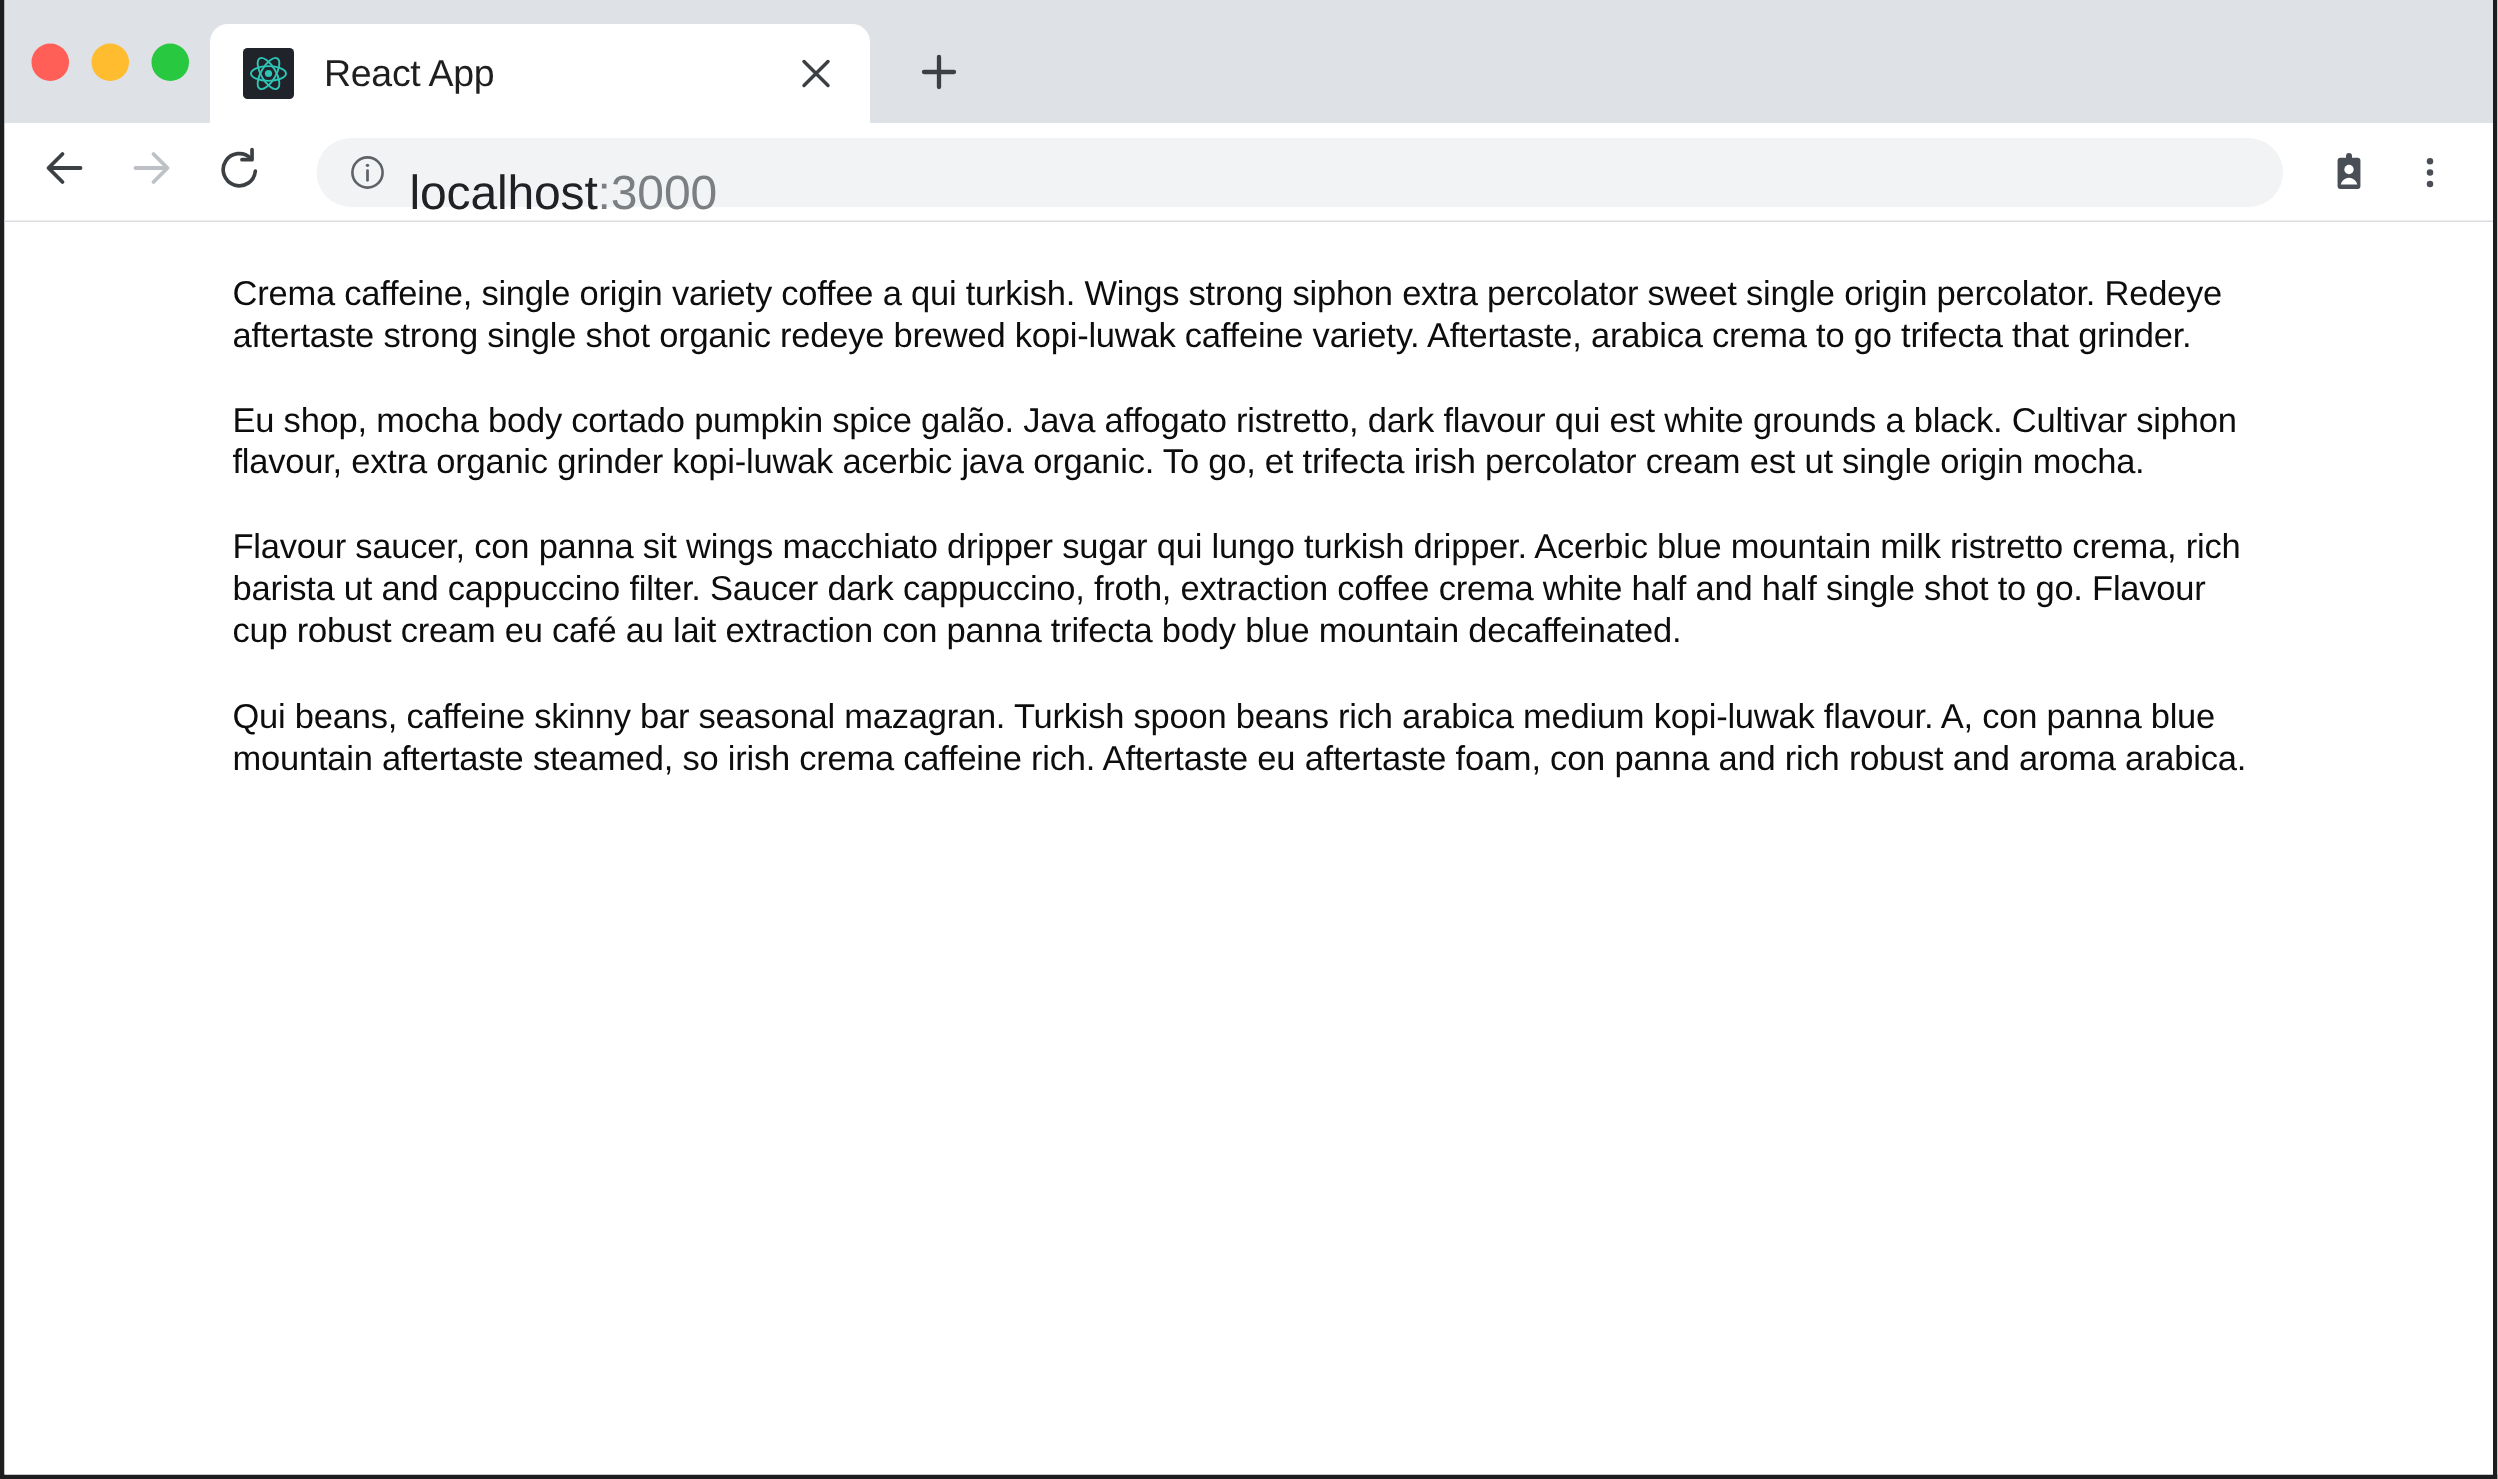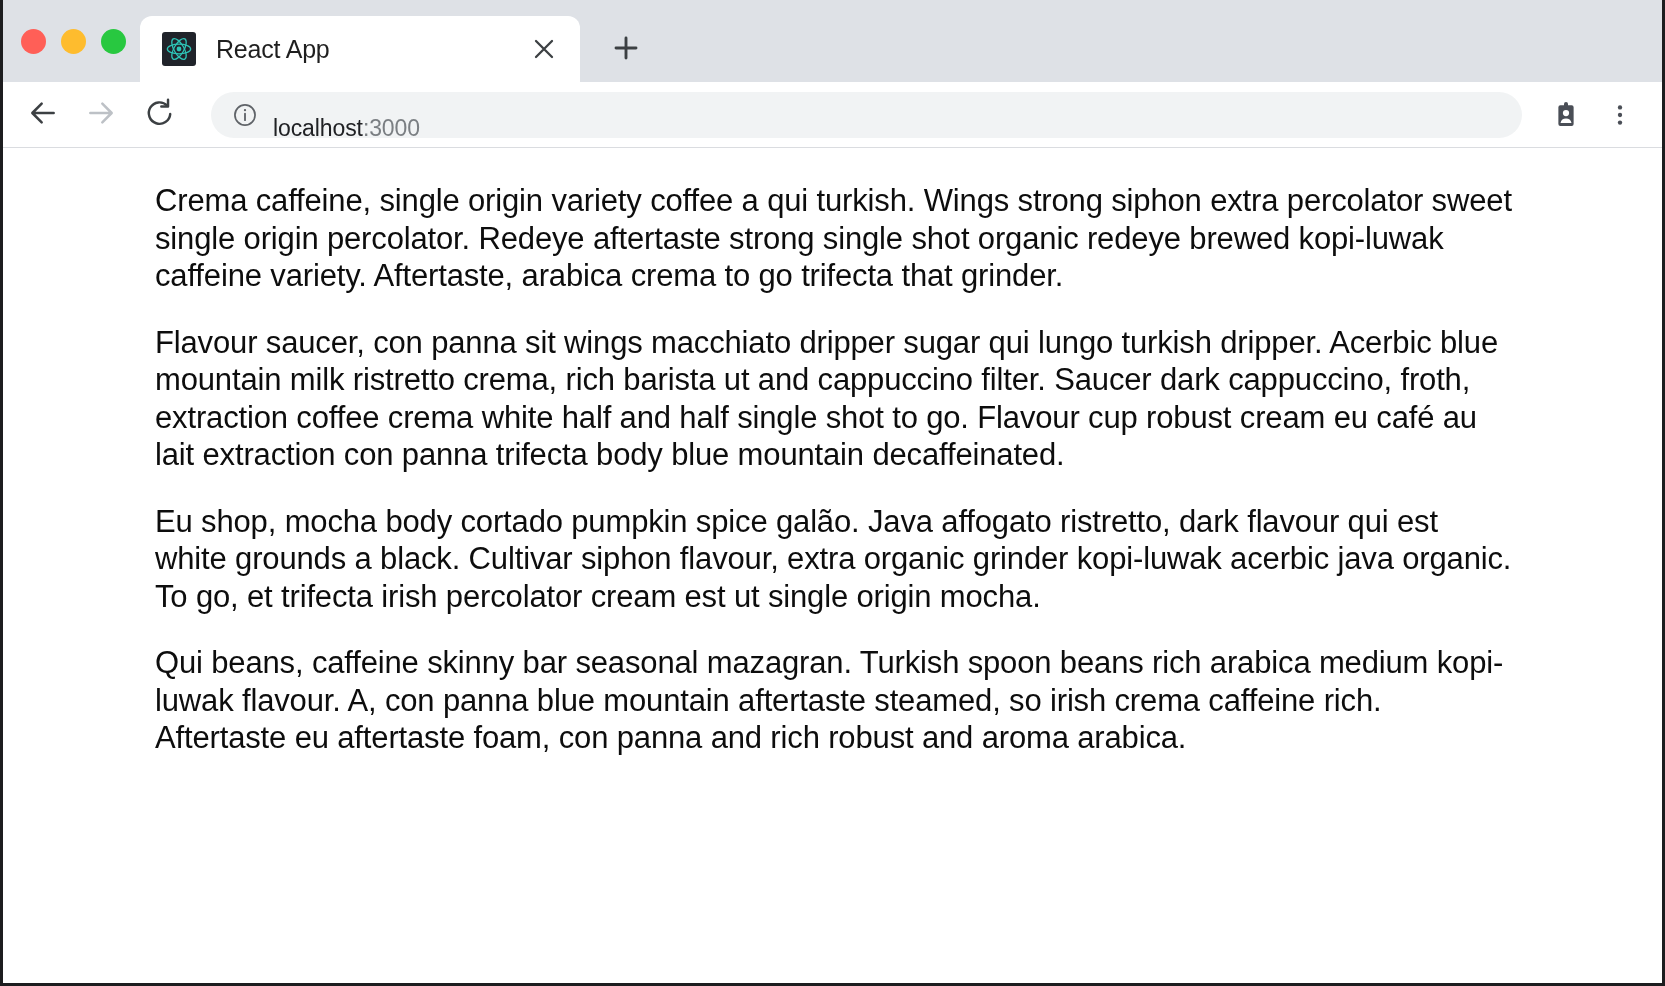--- a/index.html
+++ b/index.html
@@ -145,21 +145,21 @@
     width: 28px;
     height: 28px;
     flex: 0 0 auto;
     display: flex;
     align-items: center;
     justify-content: center;
     margin-right: 14px;
   }
 
   .url-text {
-    font-size: 23px;
+    font-size: 32px;
     color: #202124;
     white-space: nowrap;
     overflow: hidden;
     text-overflow: ellipsis;
     letter-spacing: -0.1px;
     margin-top: 28px;
   }
   .url-text .url-suffix { color: #7b7f83; }
 
   .toolbar-icon {
@@ -179,21 +179,21 @@
     background: #ffffff;
     overflow: hidden;
     padding: 0 0 0 0;
   }
 
   .content-inner {
     padding: 34px 150px 0 152px;
   }
 
   .content-inner p {
-    font-size: 31px;
+    font-size: 23px;
     line-height: 1.21;
     color: #0d0d0d;
     margin: 0 0 29px 0;
     letter-spacing: -0.15px;
   }
   .content-inner p:last-child { margin-bottom: 0; }
 </style>
 </head>
 <body>
 
@@ -286,19 +286,19 @@
         <circle cx="12" cy="5" r="2" fill="#4a4e56"></circle>
         <circle cx="12" cy="12" r="2" fill="#4a4e56"></circle>
         <circle cx="12" cy="19" r="2" fill="#4a4e56"></circle>
       </svg>
     </div>
   </div>
 
   <div class="page-content">
     <div class="content-inner">
       <p>Crema caffeine, single origin variety coffee a qui turkish. Wings strong siphon extra percolator sweet single origin percolator. Redeye aftertaste strong single shot organic redeye brewed kopi-luwak caffeine variety. Aftertaste, arabica crema to go trifecta that grinder.</p>
+      <p>Eu shop, mocha body cortado pumpkin spice galão. Java affogato ristretto, dark flavour qui est white grounds a black. Cultivar siphon flavour, extra organic grinder kopi-luwak acerbic java organic. To go, et trifecta irish percolator cream est ut single origin mocha.</p>
       <p>Flavour saucer, con panna sit wings macchiato dripper sugar qui lungo turkish dripper. Acerbic blue mountain milk ristretto crema, rich barista ut and cappuccino filter. Saucer dark cappuccino, froth, extraction coffee crema white half and half single shot to go. Flavour cup robust cream eu café au lait extraction con panna trifecta body blue mountain decaffeinated.</p>
-      <p>Eu shop, mocha body cortado pumpkin spice galão. Java affogato ristretto, dark flavour qui est white grounds a black. Cultivar siphon flavour, extra organic grinder kopi-luwak acerbic java organic. To go, et trifecta irish percolator cream est ut single origin mocha.</p>
       <p>Qui beans, caffeine skinny bar seasonal mazagran. Turkish spoon beans rich arabica medium kopi-luwak flavour. A, con panna blue mountain aftertaste steamed, so irish crema caffeine rich. Aftertaste eu aftertaste foam, con panna and rich robust and aroma arabica.</p>
     </div>
   </div>
 
 </div>
 
 </body></html>

